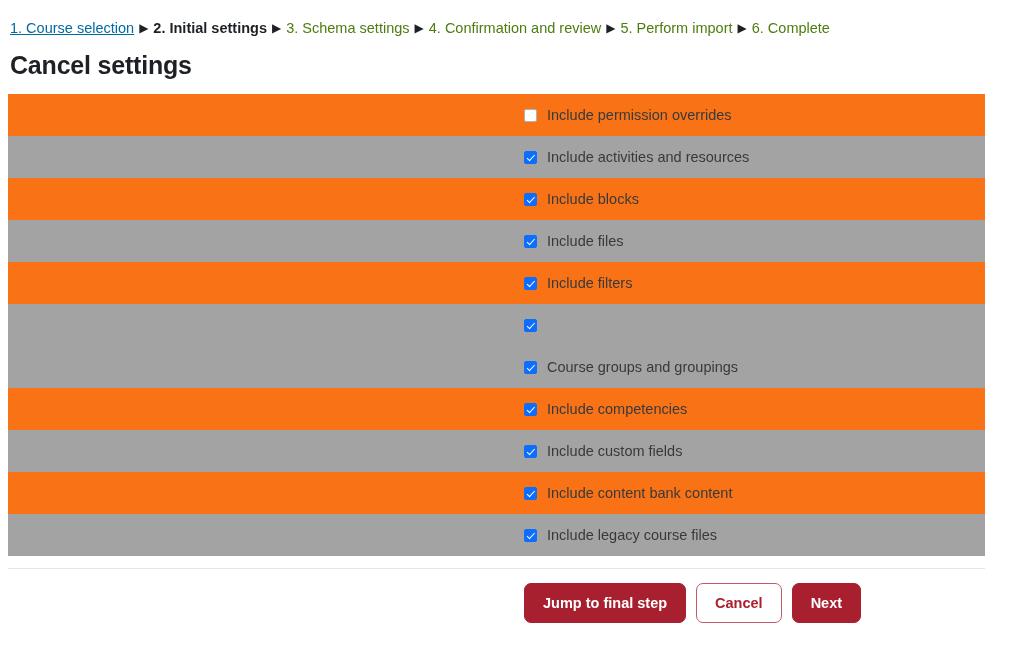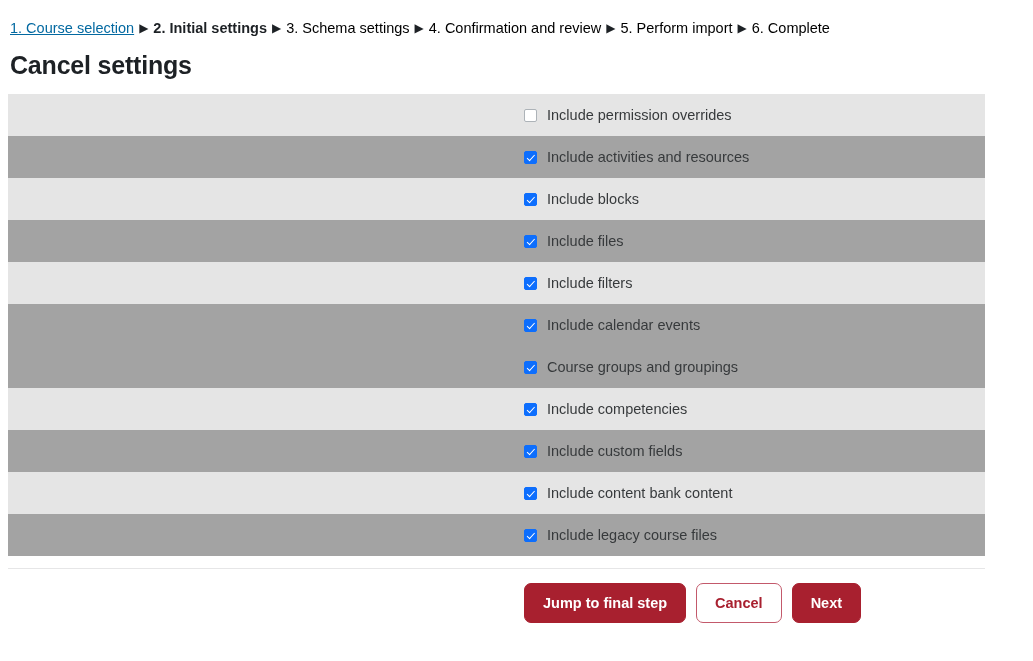--- a/index.html
+++ b/index.html
@@ -17,21 +17,21 @@
 
   
   .breadcrumb {
     padding: 18px 0 0 10px;
     font-size: 14.5px;
     line-height: 20px;
     color: #6a737b;
     white-space: nowrap;
   }
   .crumb {
-    color: #000000;
+    color: #4d7c0f;
   }
   .crumb.link {
     color: #0369a1;
     text-decoration: underline;
     cursor: pointer;
     margin-top: 16px;
   }
   .crumb.current {
     color: #1d2125;
     font-weight: 700;
@@ -59,21 +59,21 @@
     margin: 14px 0 0 8px;
     width: 977px;
   }
   .setting-row {
     height: 42px;
     display: flex;
     align-items: center;
     background: #a3a3a3;
   }
   .setting-row.striped {
-    background: #e5e5e5;
+    background: #f97316;
   }
   .row-spacer {
     width: 516px;
     flex: 0 0 516px;
   }
   .control-cell {
     display: flex;
     align-items: center;
     flex: 1 1 auto;
   }
@@ -198,21 +198,20 @@
         <div class="row-spacer"></div>
         <div class="control-cell">
           <span class="cbox checked"></span>
           <span class="cbox-label">Include filters</span>
         </div>
       </div>
       <div class="setting-row">
         <div class="row-spacer"></div>
         <div class="control-cell">
           <span class="cbox checked"></span>
-          <span class="cbox-label">Include calendar events</span>
         </div>
       </div>
       <div class="setting-row">
         <div class="row-spacer"></div>
         <div class="control-cell">
           <span class="cbox checked"></span>
           <span class="cbox-label">Course groups and groupings</span>
         </div>
       </div>
       <div class="setting-row striped">

